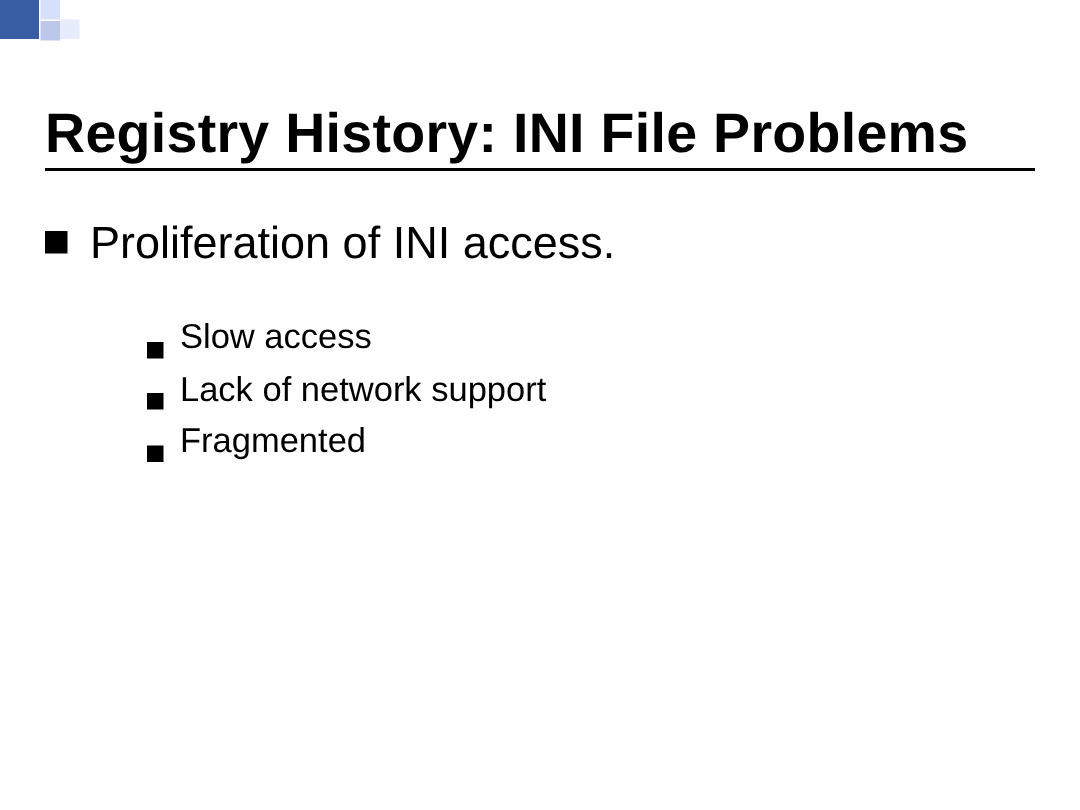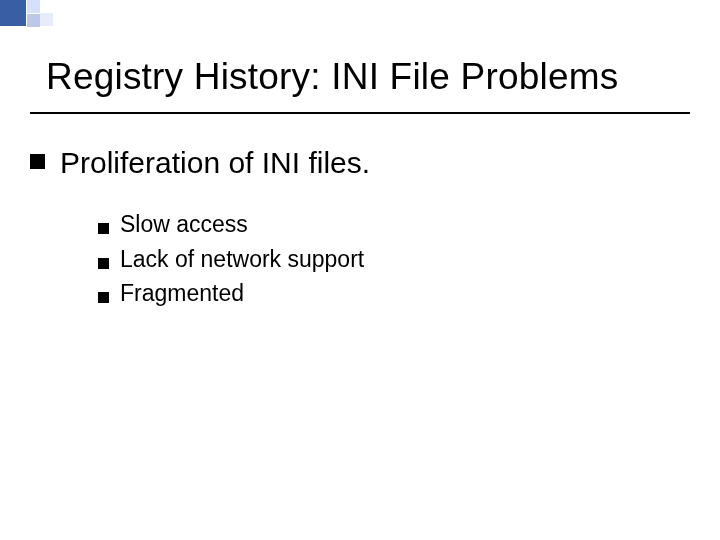--- a/index.html
+++ b/index.html
@@ -37,26 +37,25 @@
       background: #bcc7e9;
     }
     .sq-sm3 {
       width: 13px;
       height: 13px;
       background: #e6ecfb;
       margin-top: 13px;
     }
     .title {
       position: absolute;
-      top: 56px;
+      top: 68px;
       left: 30px;
       font-size: 37px;
-      font-weight: 400;
+      font-weight: 700;
       letter-spacing: 0.2px;
-      margin-left: 16px;
     }
     .hr {
       position: absolute;
       top: 112px;
       left: 30px;
       width: 660px;
       height: 2px;
       background: #000;
     }
     .content {
@@ -81,21 +80,21 @@
     .l1 .txt {
       font-size: 30px;
       line-height: 1.2;
     }
     .sub {
       margin-top: 30px;
       margin-left: 68px;
     }
     .l2 {
       display: flex;
-      align-items: center;
+      align-items: flex-end;
       margin-bottom: 7px;
     }
     .l2 .bullet {
       width: 11px;
       height: 11px;
       background: #000;
       margin-top: 8px;
       margin-right: 11px;
       flex-shrink: 0;
     }
@@ -115,21 +114,21 @@
   </div>
   <div class="sq-sm3"></div>
 </div>
 
 <div class="title">Registry History: INI File Problems</div>
 <div class="hr"></div>
 
 <div class="content">
   <div class="l1">
     <div class="bullet"></div>
-    <div class="txt">Proliferation of INI files.</div>
+    <div class="txt">Proliferation of INI access.</div>
   </div>
 
   <div class="sub">
     <div class="l2">
       <div class="bullet"></div>
       <div class="txt">Slow access</div>
     </div>
     <div class="l2">
       <div class="bullet"></div>
       <div class="txt">Lack of network support</div>

